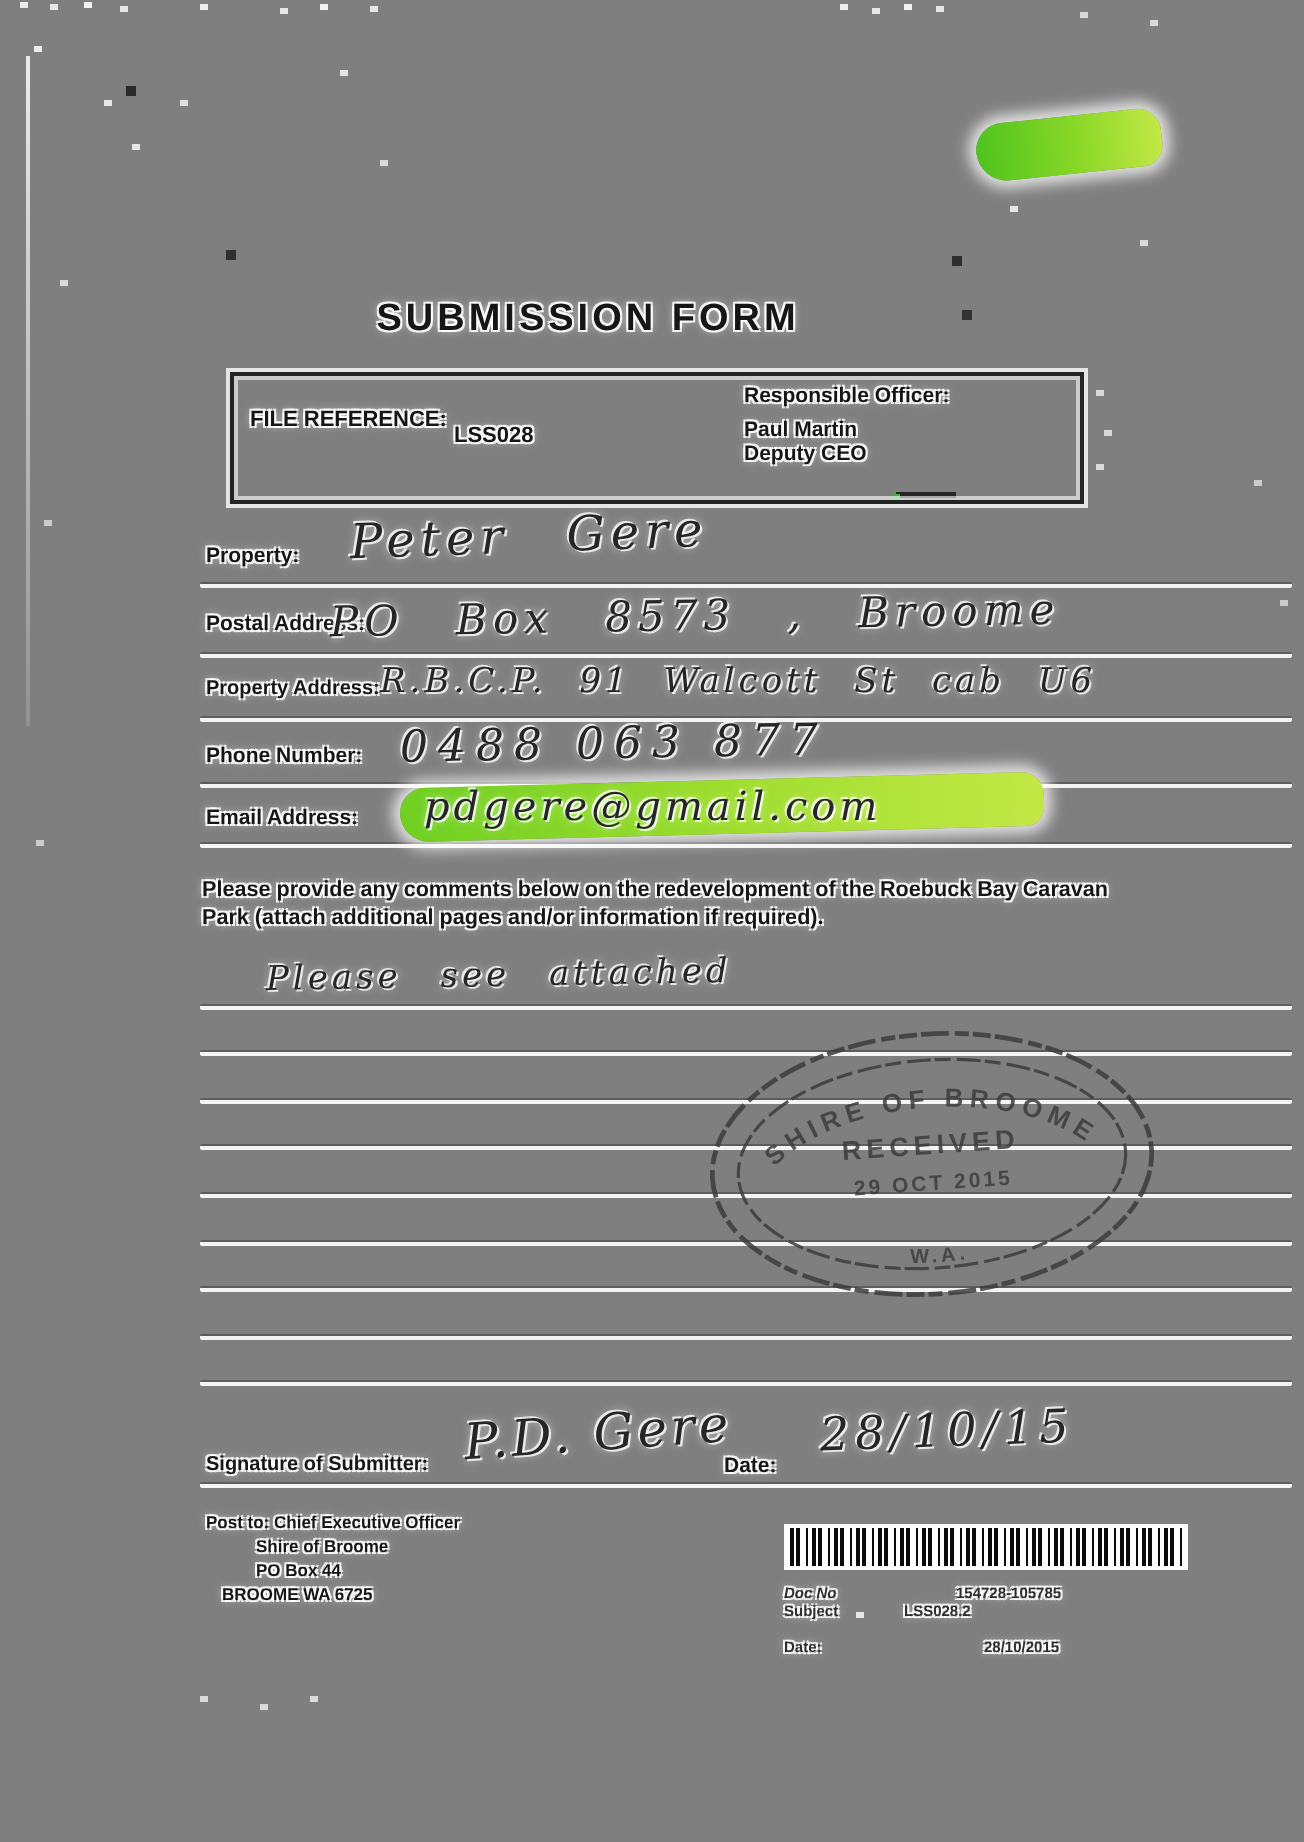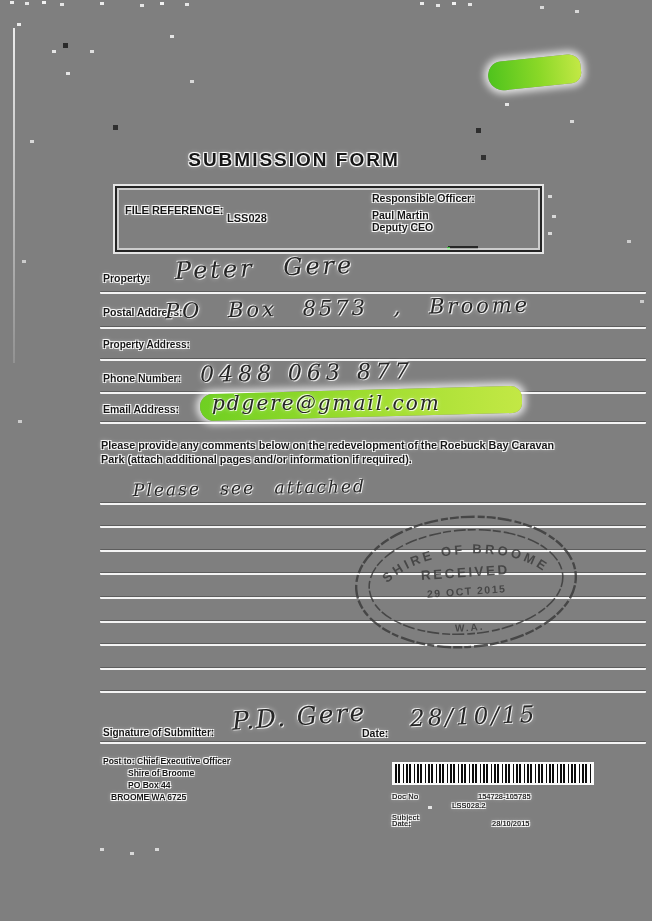--- a/index.html
+++ b/index.html
@@ -78,20 +78,21 @@
 
   <span class="t b" style="left:103px;top:272px;font-size:10.5px;">Property:</span>
   <span class="hw" style="left:175px;top:254px;font-size:24px;letter-spacing:3px;word-spacing:18px;transform:rotate(-2deg);">Peter Gere</span>
   <div class="line" style="top:291px;"></div>
 
   <span class="t b" style="left:103px;top:306px;font-size:10.5px;">Postal Address:</span>
   <span class="hw" style="left:165px;top:296px;font-size:21px;letter-spacing:3px;word-spacing:16px;transform:rotate(-1deg);">PO Box 8573 , Broome</span>
   <div class="line" style="top:326px;"></div>
 
   <span class="t b" style="left:103px;top:339px;font-size:10px;text-align:right;">Property Address:</span>
+  <span class="hw" style="left:190px;top:331px;font-size:17px;letter-spacing:2px;word-spacing:9px;">R.B.C.P.  91  Walcott St   cab U6</span>
   <div class="line" style="top:358px;"></div>
 
   <span class="t b" style="left:103px;top:372px;font-size:10.5px;">Phone Number:</span>
   <span class="hw" style="left:200px;top:360px;font-size:22px;letter-spacing:5px;transform:rotate(-1deg);">0488 063 877</span>
   <div class="line" style="top:391px;"></div>
 
   <span class="t b" style="left:103px;top:403px;font-size:10.5px;">Email Address:</span>
   <div class="swipe" style="left:200px;top:390px;width:322px;height:27px;transform:rotate(-1.5deg);
               background:linear-gradient(90deg,#6fcf22,#9ddd2e 50%,#c3e845);z-index:1;"></div>
   <span class="hw" style="left:212px;top:391px;font-size:20px;letter-spacing:2px;z-index:2;">pdgere@gmail.com</span>
@@ -133,20 +134,20 @@
   <div class="line" style="top:741px;"></div>
 
   <span class="t b" style="left:103px;top:756px;font-size:8.5px;">Post to: Chief Executive Officer</span>
   <span class="t b" style="left:128px;top:768px;font-size:8.5px;">Shire of Broome</span>
   <span class="t b" style="left:128px;top:780px;font-size:8.5px;">PO Box 44</span>
   <span class="t b" style="left:111px;top:792px;font-size:8.5px;">BROOME WA 6725</span>
 
   <div class="barcode-wrap">
     <div class="barcode"></div>
   </div>
-  <span class="t b" style="left:392px;top:792px;font-size:7.5px;color:#2e2e2e;">Doc No</span>
+  <span class="t b" style="left:392px;top:792px;font-size:7.5px;color:#2e2e2e;font-style:italic;">Doc No</span>
   <span class="t b" style="left:478px;top:792px;font-size:7.5px;color:#2e2e2e;">154728-105785</span>
-  <span class="t b" style="left:392px;top:801px;font-size:7.5px;color:#2e2e2e;margin-top:12px;">Subject</span>
+  <span class="t b" style="left:392px;top:801px;font-size:7.5px;color:#2e2e2e;">Subject</span>
   <span class="t b" style="left:452px;top:801px;font-size:7.5px;color:#2e2e2e;">LSS028.2</span>
   <span class="t b" style="left:392px;top:819px;font-size:7.5px;color:#2e2e2e;">Date:</span>
   <span class="t b" style="left:472px;top:819px;font-size:7.5px;color:#2e2e2e;padding-left:20px;">28/10/2015</span>
 
 </div>
 
 </body></html>

